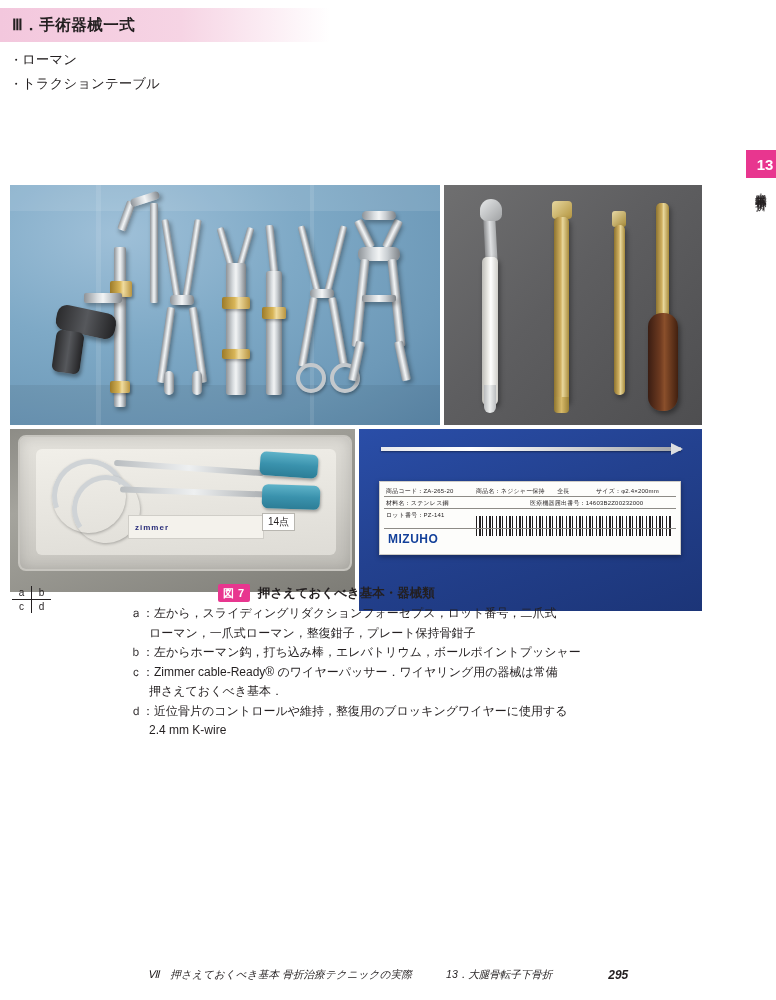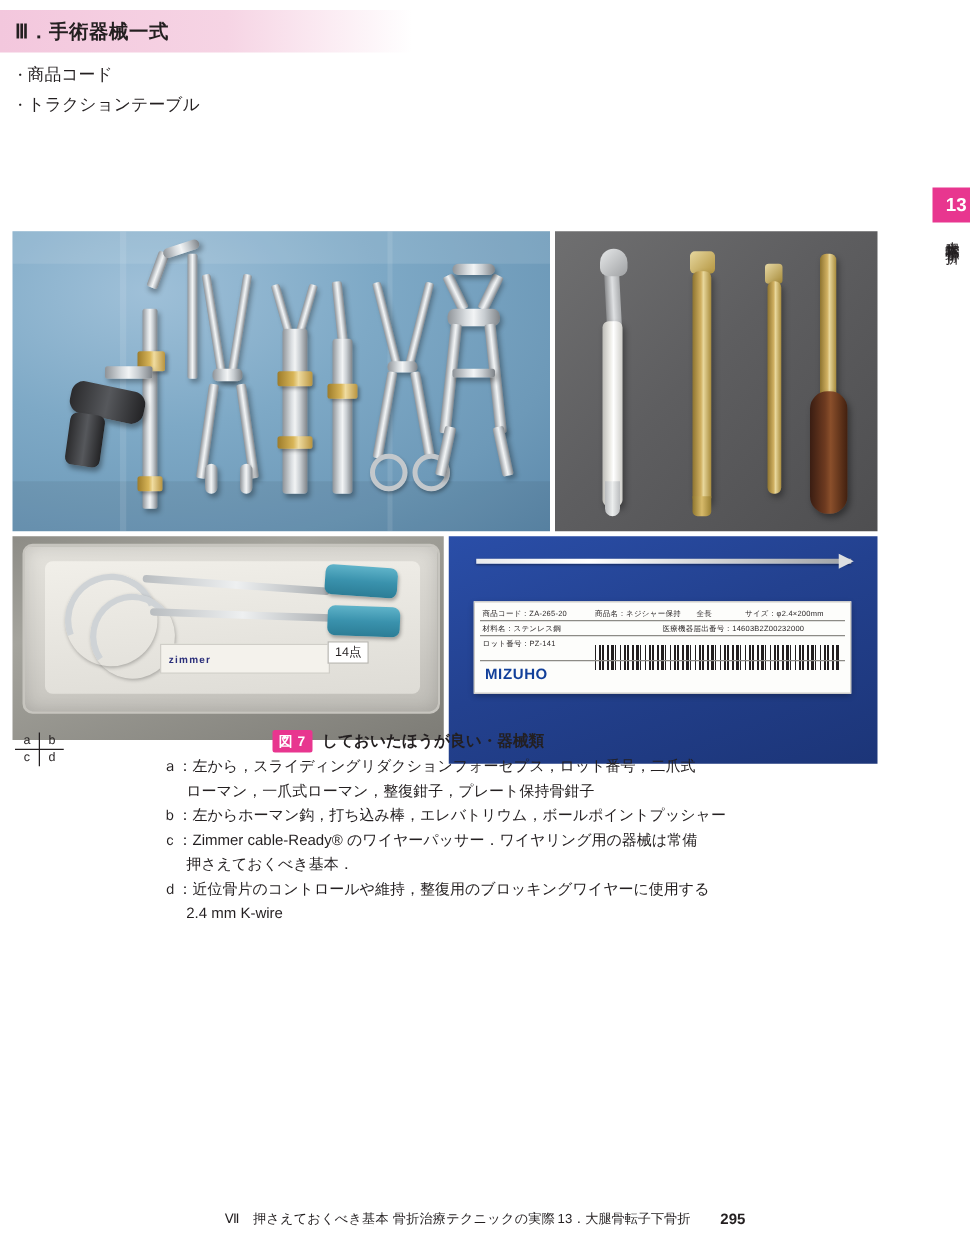--- a/index.html
+++ b/index.html
@@ -383,41 +383,42 @@
 
   
   .footer {
     position: absolute;
     left: 0;
     right: 0;
     bottom: 18px;
     display: flex;
     justify-content: center;
     align-items: flex-start;
-    gap: 2px;
+    gap: 34px;
     font-size: 10.5px;
     color: #231f20;
+    font-style: italic;
   }
   .footer .chapter { letter-spacing: 0.2px; }
   .footer .page-number {
     font-size: 12px;
     font-weight: bold;
     margin-left: 22px;
   }
 </style>
 </head>
 <body>
 
 <div class="section-heading">
   <span class="label">Ⅲ．手術器械一式</span>
 </div>
 
 <div class="bullet-list">
   <div class="bullet-item">
-    <span class="dot">・</span><span>商品コード</span>
+    <span class="dot">・</span><span>ローマン</span>
   </div>
   <div class="bullet-item">
     <span class="dot">・</span><span>トラクションテーブル</span>
   </div>
 </div>
 
 <div class="side-tab">
   <div class="num">13</div>
   <div class="vtext">大腿骨転子下骨折</div>
 </div>
@@ -539,21 +540,21 @@
     <div class="kcell">b</div>
   </div>
   <div class="krow last">
     <div class="kcell first">c</div>
     <div class="kcell">d</div>
   </div>
 </div>
 
 <div class="fig-caption-title">
   <span class="badge">図 7</span>
-  <span>しておいたほうが良い・器械類</span>
+  <span>押さえておくべき基本・器械類</span>
 </div>
 
 <div class="caption-body">
   <div class="cap-line">ａ：左から，スライディングリダクションフォーセプス，ロット番号，二爪式</div>
   <div class="cap-line indent">ローマン，一爪式ローマン，整復鉗子，プレート保持骨鉗子</div>
   <div class="cap-line">ｂ：左からホーマン鈎，打ち込み棒，エレバトリウム，ボールポイントプッシャー</div>
   <div class="cap-line">ｃ：Zimmer cable-Ready® のワイヤーパッサー．ワイヤリング用の器械は常備</div>
   <div class="cap-line indent">押さえておくべき基本．</div>
   <div class="cap-line">ｄ：近位骨片のコントロールや維持，整復用のブロッキングワイヤーに使用する</div>
   <div class="cap-line indent">2.4 mm K-wire</div>

